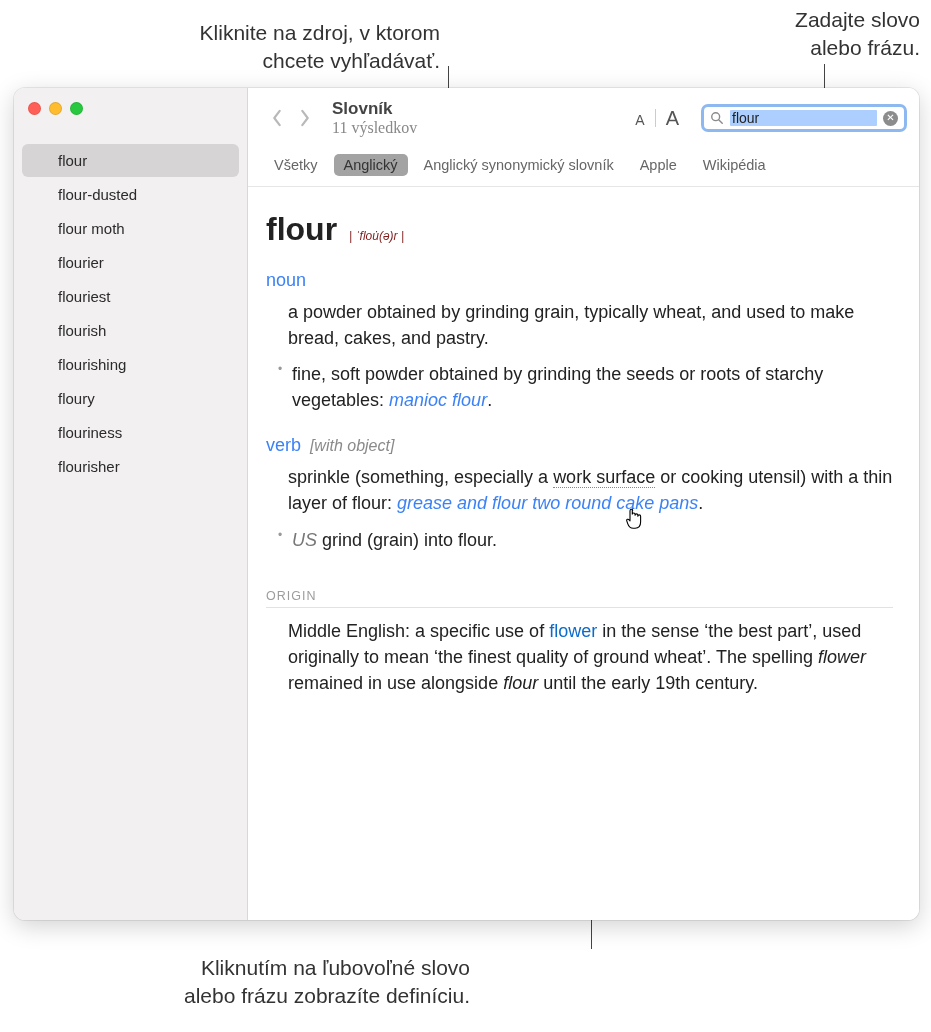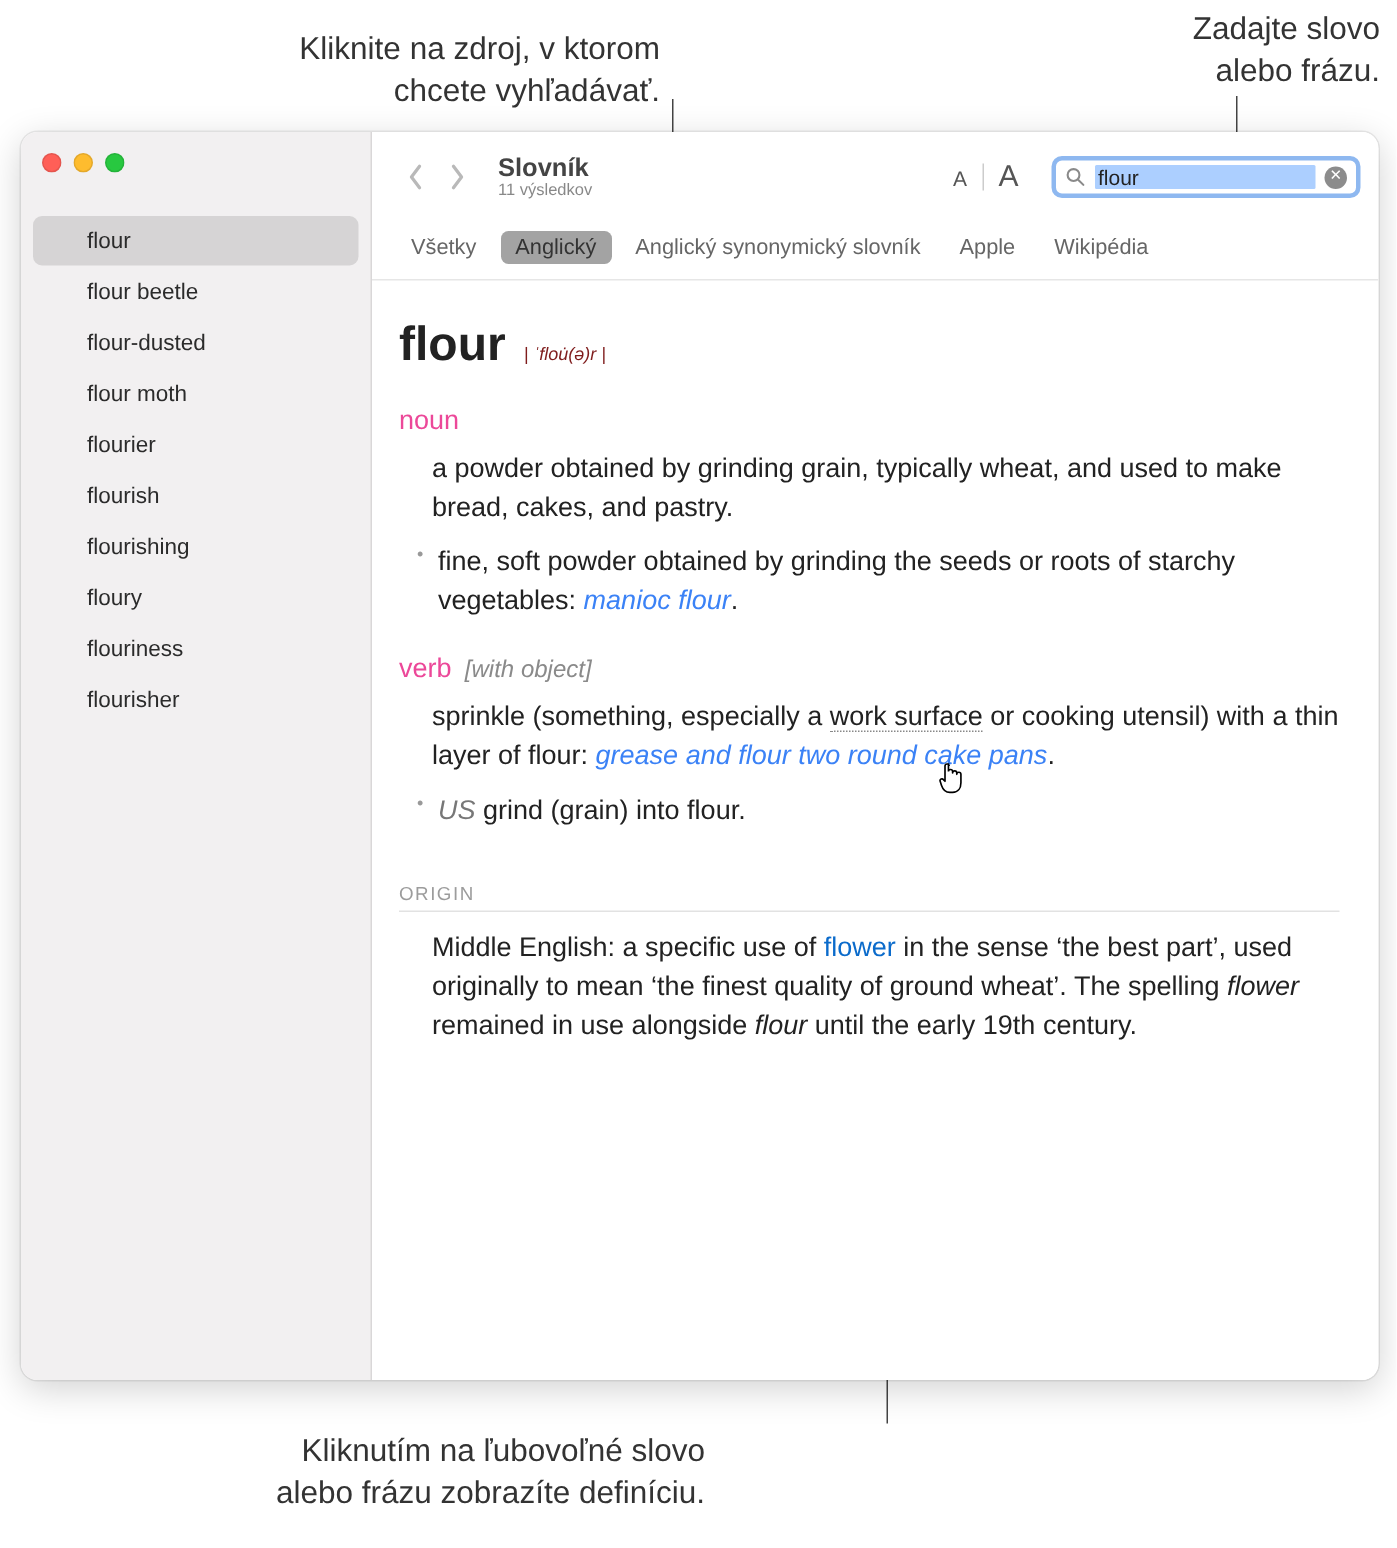--- a/index.html
+++ b/index.html
@@ -86,21 +86,21 @@
   }
   .nav-btns { display: flex; gap: 2px; margin-right: 6px; margin-left: 6px;}
   .chev {
     width: 26px; height: 26px;
     display: flex; align-items: center; justify-content: center;
     color: #b9b9b9; font-size: 18px;
     cursor: pointer;
   }
   .title-block { display:flex; flex-direction:column; line-height:1.1; margin-right:auto; }
   .title-main { font-size: 17px; font-weight: 600; color: #444; }
-  .title-sub { font-size: 11px; color: #888; }
+  .title-sub { font-size: 16px; color: #888; font-family: Liberation Serif, serif; }
 
   .font-btns { display:flex; align-items:baseline; gap:10px; margin-right: 14px; color:#555;}
   .font-small { font-size: 14px; }
   .font-div { width:1px; height:18px; background:#ccc; align-self:center; }
   .font-big { font-size: 20px; font-weight:500; }
 
   .search {
     width: 206px; height: 28px;
     border: 3px solid #8eb8f0;
     border-radius: 7px;
@@ -138,21 +138,21 @@
     cursor: pointer;
   }
   .src.active { background: #a3a3a3; color:#333; }
 
   .content { padding: 24px 26px 20px 18px; overflow:auto; flex:1; }
   .headword-row { display:flex; align-items:baseline; gap:12px; }
   .headword { font-size: 32px; font-weight: 700; color:#222; }
   .pron { font-size: 12px; color:#7f1d1d;font-style:italic; }
 
   .pos-block { margin-top: 22px; }
-  .pos { font-size: 18px; color:#ec4899; font-weight: 400; }
+  .pos { font-size: 18px; color:#3b82f6; font-weight: 400; }
   .pos-note { color:#8a8a8a; font-style: italic; }
 
   .sense { margin: 8px 0 0 22px; font-size:18px; line-height:1.45; color:#222; }
   .sub { margin: 10px 0 0 12px; font-size:18px; color:#222; line-height:1.45; position:relative; padding-left:14px;}
   .sub::before {
     content:"•"; position:absolute; left:0; top:0; color:#999; font-size:12px;
   }
   .example-it { font-style: italic; color:#3b82f6; }
   .link { color:#0b6bcb; cursor:pointer; }
   .region { font-style: italic; color:#777; }
@@ -194,24 +194,24 @@
 <div class="window">
 
   <div class="sidebar">
     <div class="traffic">
       <div class="dot red"></div>
       <div class="dot yellow"></div>
       <div class="dot green"></div>
     </div>
     <div class="side-list">
       <div class="side-item selected"><span>flour</span></div>
-      <div class="side-item"><span>flour beetle</span></div>
       <div class="side-item"><span>flour-dusted</span></div>
       <div class="side-item"><span>flour moth</span></div>
       <div class="side-item"><span>flourier</span></div>
+      <div class="side-item"><span>flouriest</span></div>
       <div class="side-item"><span>flourish</span></div>
       <div class="side-item"><span>flourishing</span></div>
       <div class="side-item"><span>floury</span></div>
       <div class="side-item"><span>flouriness</span></div>
       <div class="side-item"><span>flourisher</span></div>
     </div>
   </div>
 
   <div class="main">
 

